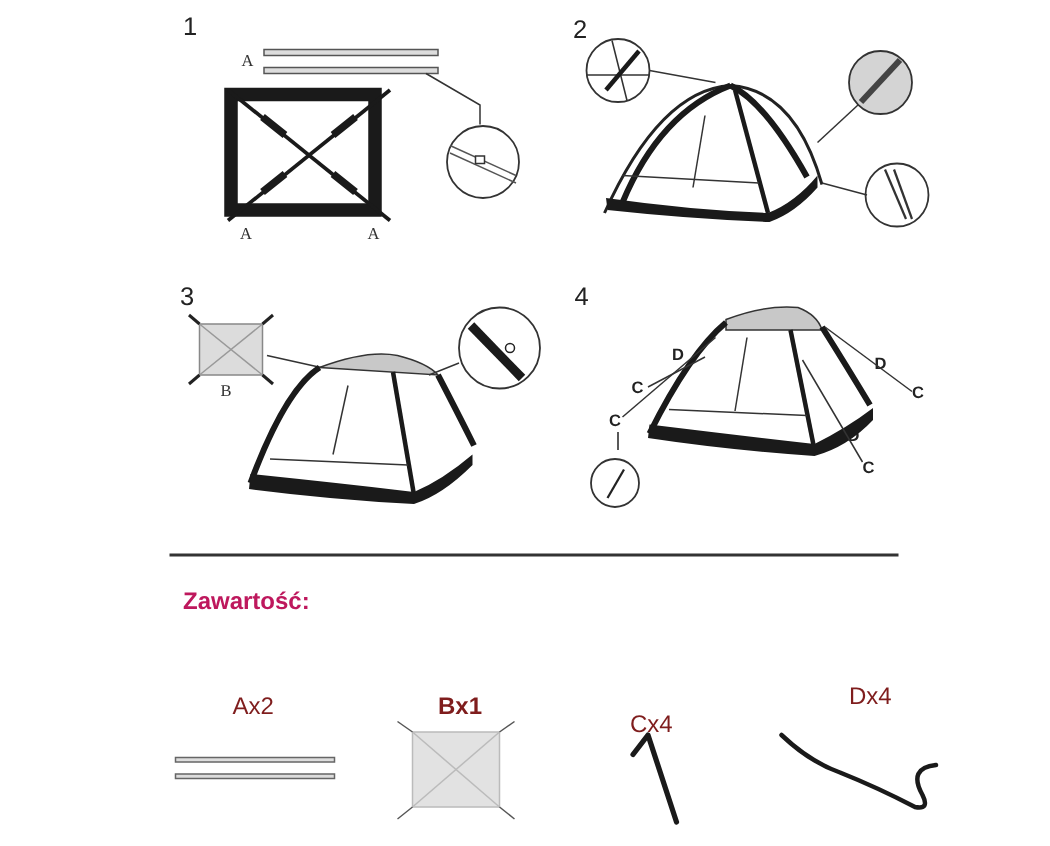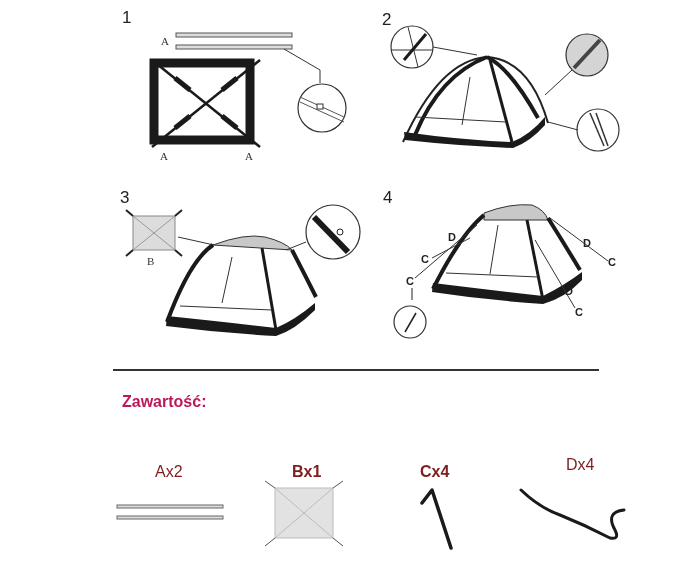--- a/index.html
+++ b/index.html
@@ -134,21 +134,21 @@
     <line x1="405" y1="332" x2="416" y2="313" stroke="#222" stroke-width="1.5"></line>
   </g>
 </svg>
 
 <div class="divider"></div>
 
 <div class="section-title">Zawartość:</div>
 
 <div class="item-label" style="left:155px;top:463px;">Ax2</div>
 <div class="item-label" style="left:292px;top:463px;font-weight:bold;">Bx1</div>
-<div class="item-label" style="left:420px;top:463px;font-weight:bold;">Cx4</div>
+<div class="item-label" style="left:420px;top:475px;">Cx4</div>
 <div class="item-label" style="left:550px;top:456px;margin-left:16px;">Dx4</div>
 
 <svg style="left:0;top:0;width:700px;height:564px;">
   <g>
     <rect x="117" y="505" width="106" height="3" fill="#ddd" stroke="#666" stroke-width="1"></rect>
     <rect x="117" y="516" width="106" height="3" fill="#ddd" stroke="#666" stroke-width="1"></rect>
   </g>
   <g>
     <rect x="275" y="488" width="58" height="50" fill="#e2e2e2" stroke="#bbb" stroke-width="1"></rect>
     <line x1="275" y1="488" x2="333" y2="538" stroke="#bbb" stroke-width="1"></line>

